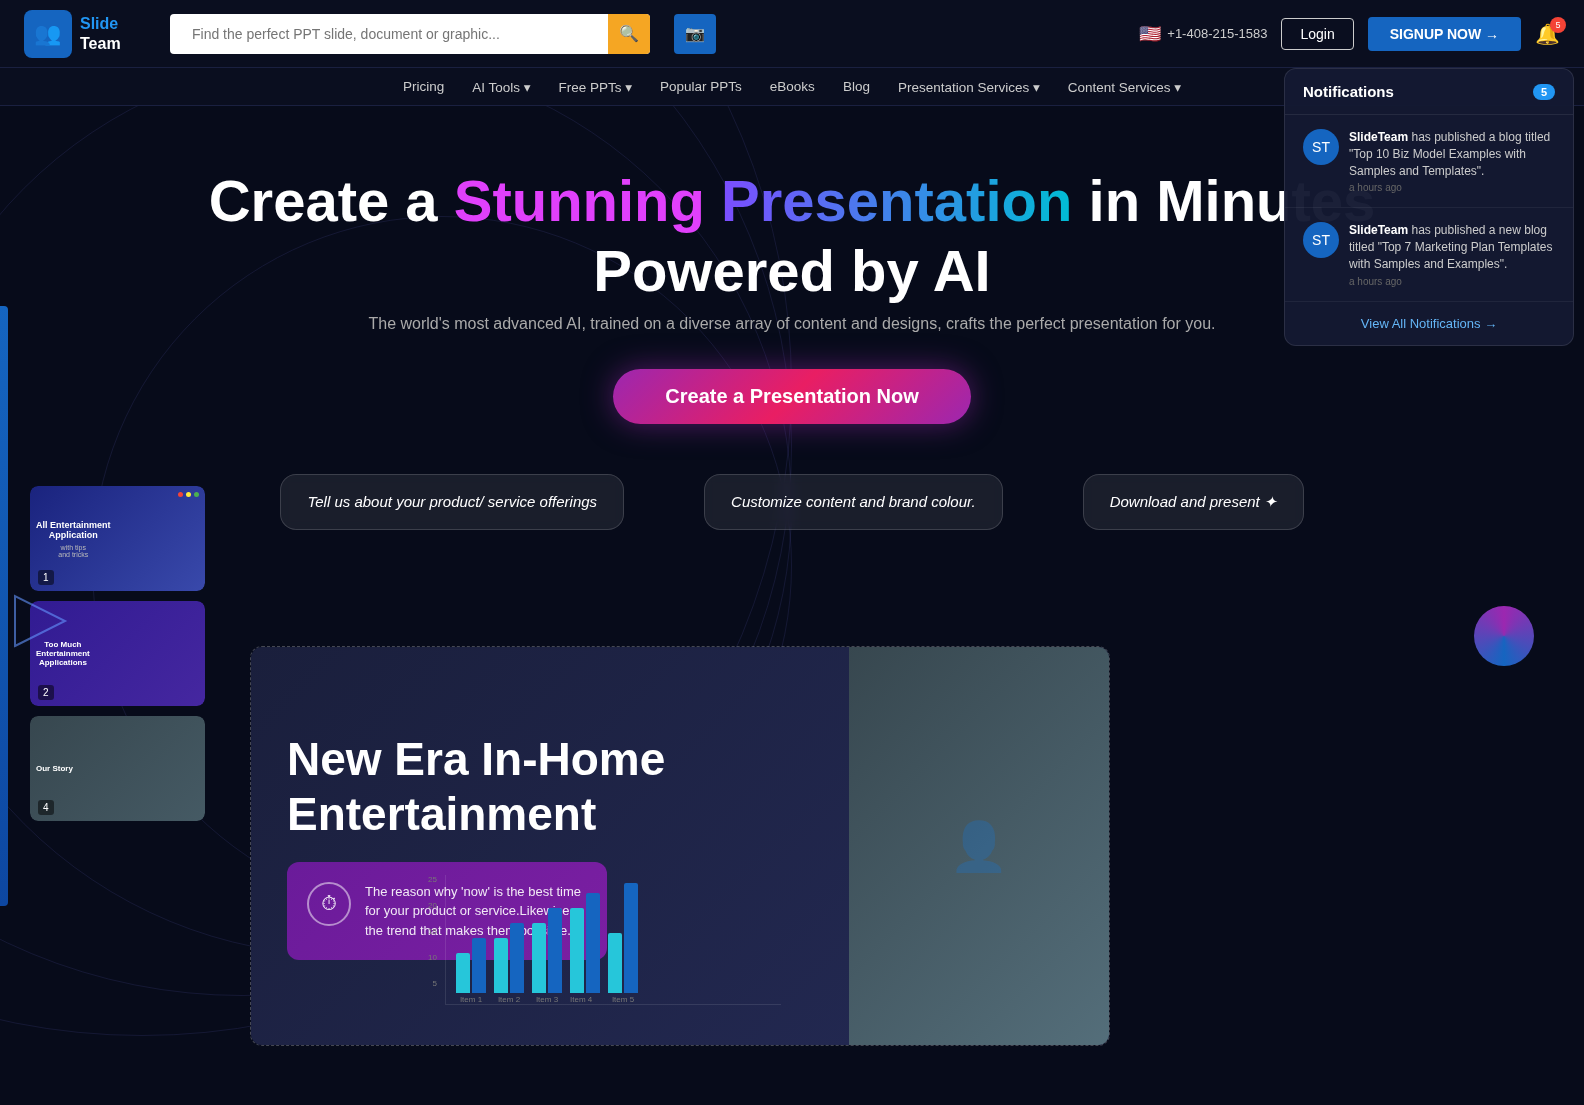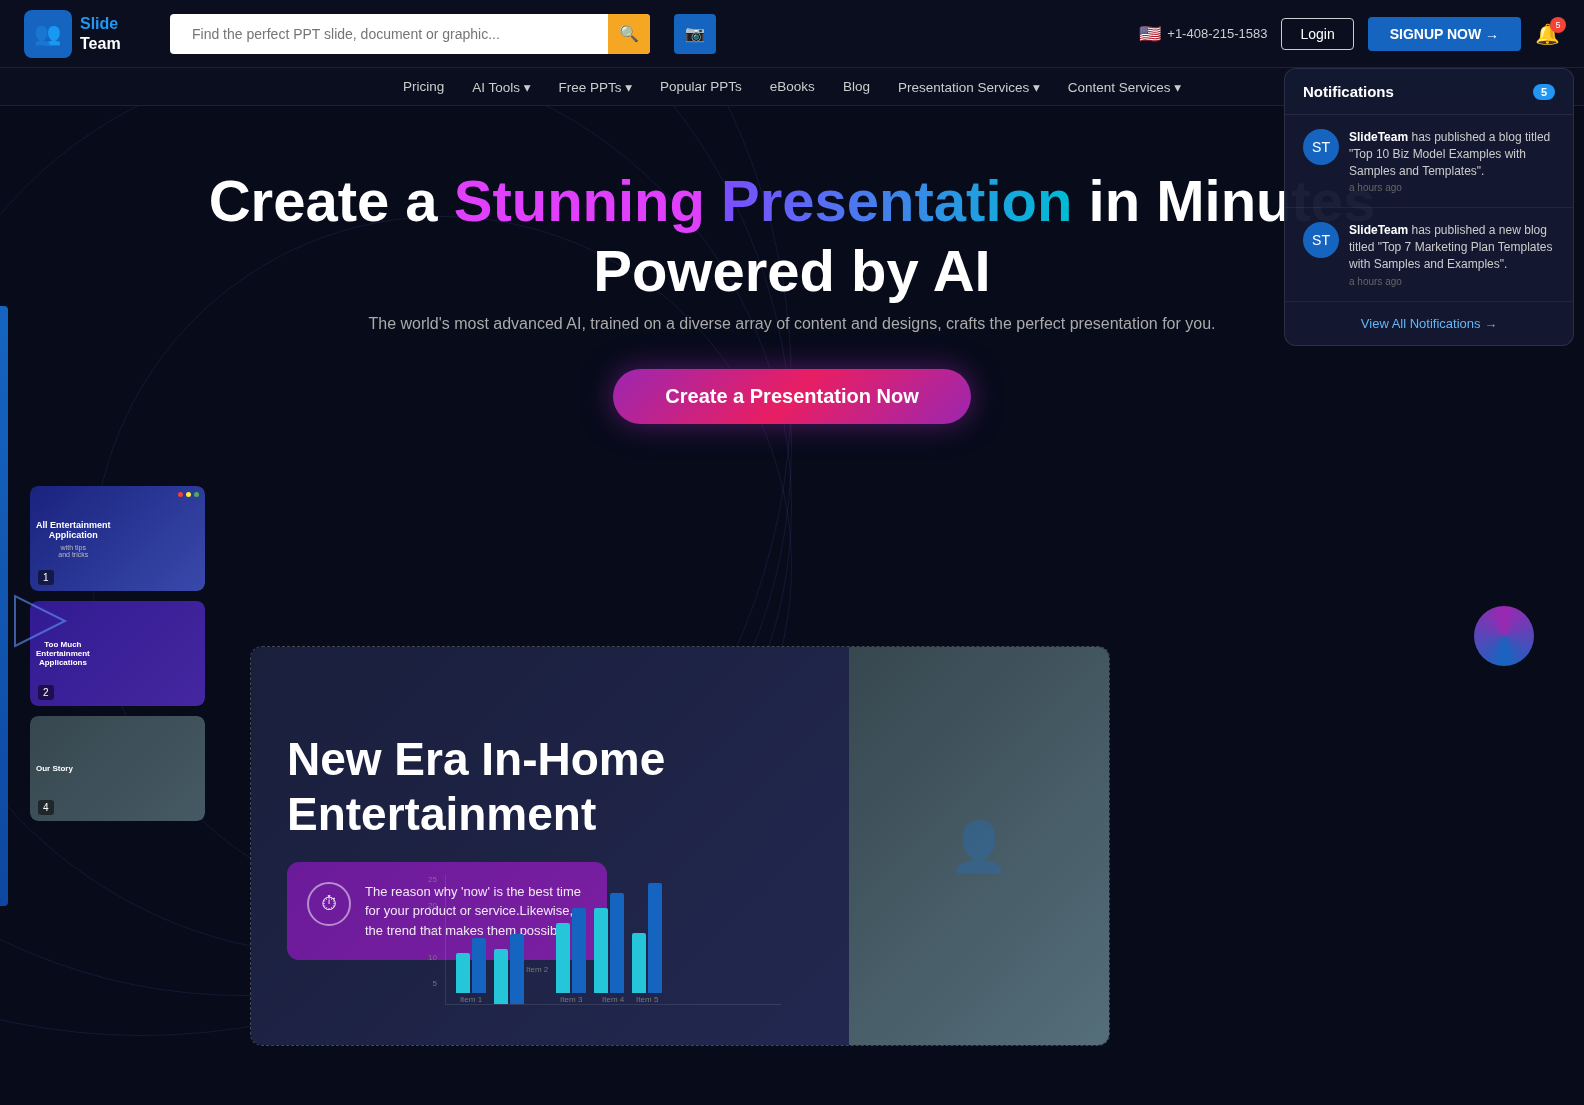--- a/index.html
+++ b/index.html
@@ -564,20 +564,25 @@
       <span> </span>
       <span class="text-gradient">Presentation</span>
       <span> in Minutes</span>
       <br>
       <span>Powered by AI</span>
     </h1>
     <p class="hero-sub">The world's most advanced AI, trained on a diverse array of content and designs, crafts the perfect presentation for you.</p>
     <button class="cta-btn">Create a Presentation Now</button>
   </section>
 
+  <div class="workflow-area">
+    <div class="workflow-pill">Tell us about your product/ service offerings</div>
+    <div class="workflow-pill">Customize content and brand colour.</div>
+    <div class="workflow-pill download">Download and present ✦</div>
+  </div>
 
   <svg class="triangle-icon" viewBox="0 0 60 70" fill="none" xmlns="http://www.w3.org/2000/svg">
     <polygon points="5,60 55,35 5,10" fill="none" stroke="rgba(100,150,255,0.6)" stroke-width="2"></polygon>
   </svg>
 
   <div class="slide-thumbs">
 
     <div class="slide-thumb">
       <div class="slide-thumb-inner" style="background:linear-gradient(135deg,#1a237e,#3949ab)">
         <div class="slide-dots">
@@ -633,35 +638,35 @@
               <span style="font-size:8px;color:#777"></span>
             </div>
             <div style="margin-left:44px;border-left:1px solid rgba(255,255,255,0.1);border-bottom:1px solid rgba(255,255,255,0.1);height:130px;display:flex;align-items:flex-end;gap:8px;padding:0 10px;">
               <div style="display:flex;flex-direction:column;align-items:center;gap:2px;">
                 <div style="display:flex;align-items:flex-end;gap:2px;">
                   <div style="width:14px;height:40px;background:#26c6da;border-radius:2px 2px 0 0;"></div>
                   <div style="width:14px;height:55px;background:#1565c0;border-radius:2px 2px 0 0;"></div>
                 </div>
                 <span style="font-size:8px;color:#777">Item 1</span>
               </div>
-              <div style="display:flex;align-items:center;gap:2px;">
+              <div style="display:flex;flex-direction:column;align-items:center;gap:2px;">
                 <div style="display:flex;align-items:flex-end;gap:2px;">
                   <div style="width:14px;height:55px;background:#26c6da;border-radius:2px 2px 0 0;"></div>
                   <div style="width:14px;height:70px;background:#1565c0;border-radius:2px 2px 0 0;"></div>
                 </div>
                 <span style="font-size:8px;color:#777">Item 2</span>
               </div>
               <div style="display:flex;flex-direction:column;align-items:center;gap:2px;">
                 <div style="display:flex;align-items:flex-end;gap:2px;">
                   <div style="width:14px;height:70px;background:#26c6da;border-radius:2px 2px 0 0;"></div>
                   <div style="width:14px;height:85px;background:#1565c0;border-radius:2px 2px 0 0;"></div>
                 </div>
                 <span style="font-size:8px;color:#777">Item 3</span>
               </div>
-              <div style="display:flex;flex-direction:column;align-items:flex-end;gap:2px;">
+              <div style="display:flex;flex-direction:column;align-items:flex-start;gap:2px;">
                 <div style="display:flex;align-items:flex-end;gap:2px;">
                   <div style="width:14px;height:85px;background:#26c6da;border-radius:2px 2px 0 0;"></div>
                   <div style="width:14px;height:100px;background:#1565c0;border-radius:2px 2px 0 0;"></div>
                 </div>
                 <span style="font-size:8px;color:#777">Item 4</span>
               </div>
               <div style="display:flex;flex-direction:column;align-items:center;gap:2px;">
                 <div style="display:flex;align-items:flex-end;gap:2px;">
                   <div style="width:14px;height:60px;background:#26c6da;border-radius:2px 2px 0 0;"></div>
                   <div style="width:14px;height:110px;background:#1565c0;border-radius:2px 2px 0 0;"></div>

